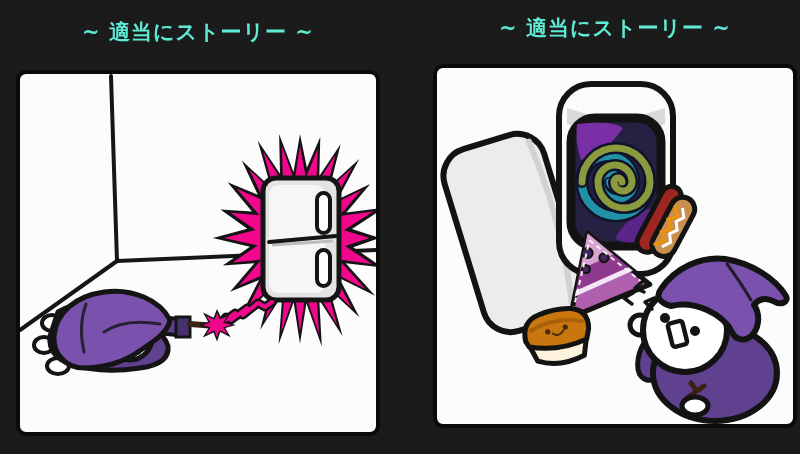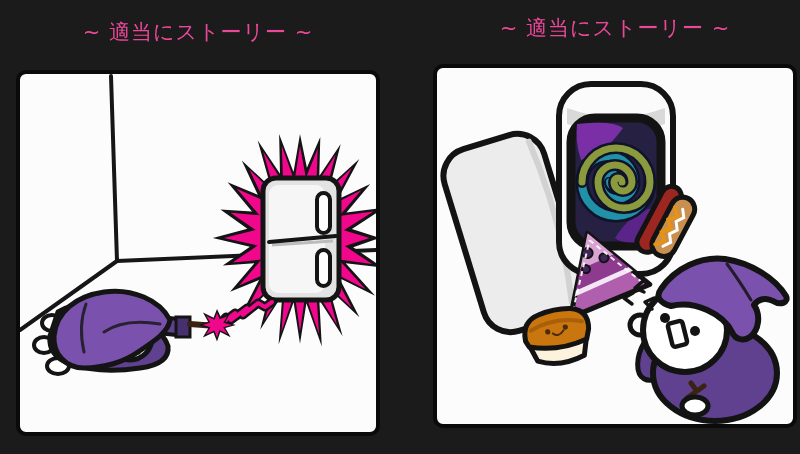--- a/index.html
+++ b/index.html
@@ -7,23 +7,23 @@
     width:800px;height:454px;
     background:#1b1b1b;
     position:relative;
     overflow:hidden;
     font-family:"DejaVu Sans","Liberation Sans",sans-serif;
   }
   .panel-title{
     position:absolute;
     width:356px;
     text-align:center;
-    color:#ec4899;
+    color:#5eead4;
     font-size:21px;
-    font-weight:400;
+    font-weight:700;
     letter-spacing:1px;
     white-space:nowrap;
   }
   #title-left{left:20px;top:18px;}
   #title-right{left:437px;top:14px;}
   .panel{
     position:absolute;
     background:#fcfcfc;
     border:4px solid #0a0a0a;
     border-radius:10px;

